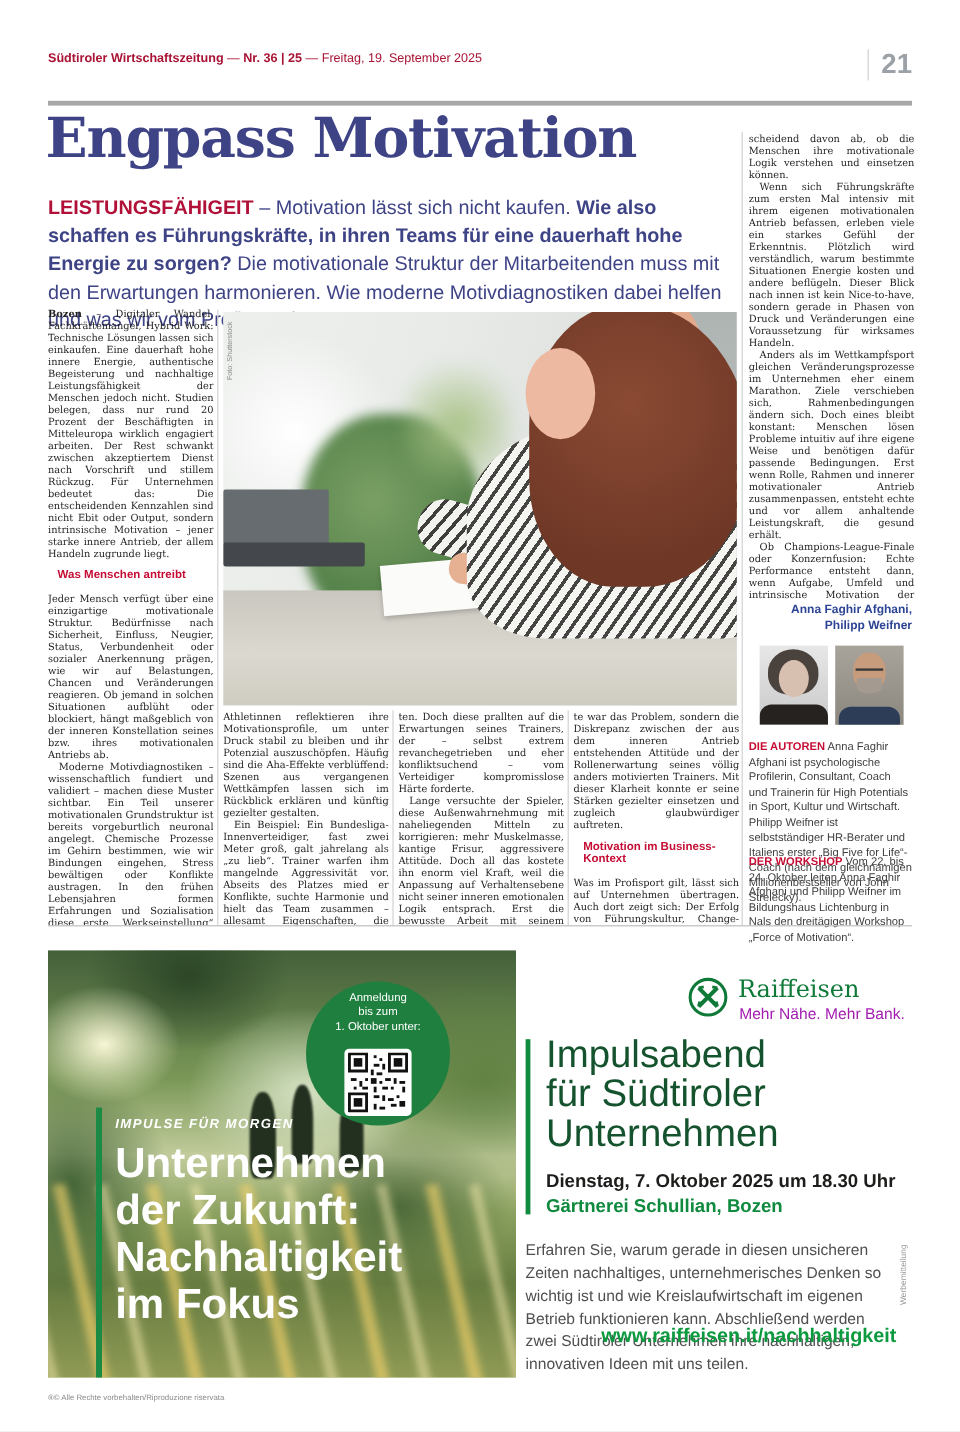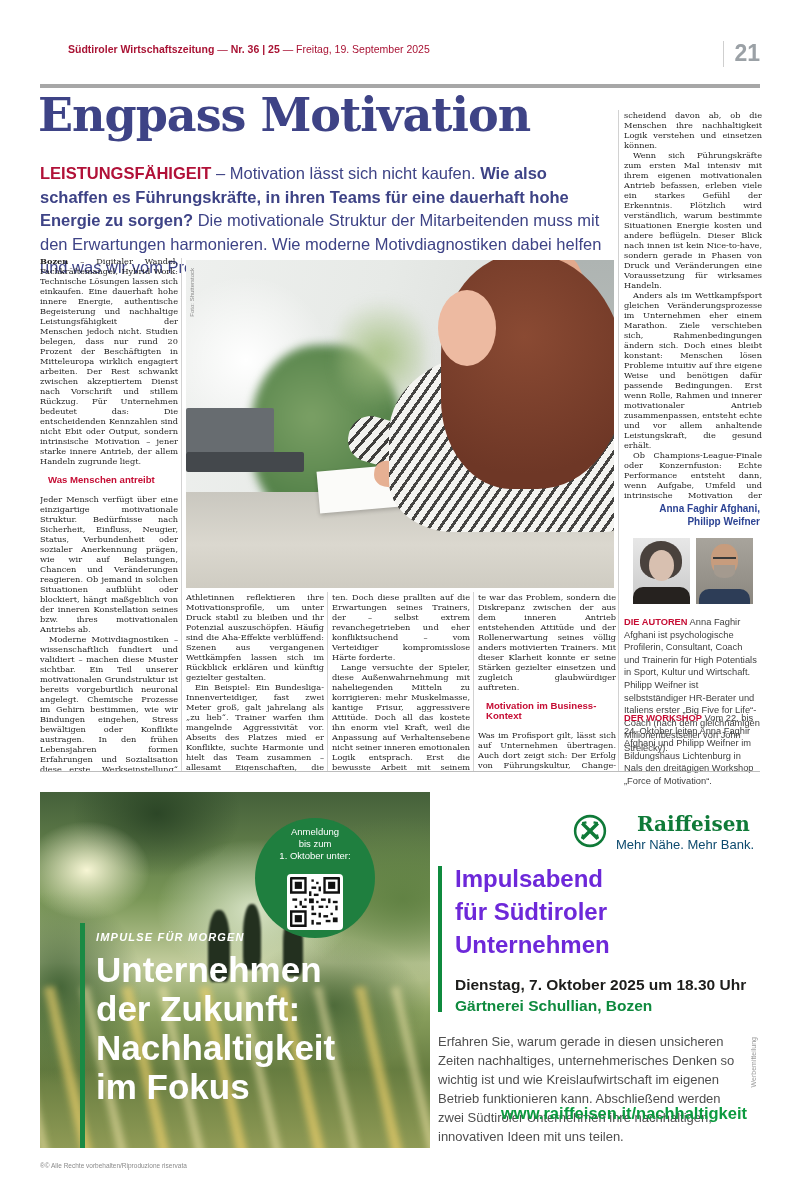--- a/index.html
+++ b/index.html
@@ -1,19 +1,19 @@
 <!DOCTYPE html>
 <html lang="de"><head>
 <meta charset="utf-8">
 <style>
   html,body{margin:0;padding:0;background:#e9e9e9;}
   .page{position:relative;width:800px;height:1193px;background:#ffffff;overflow:hidden;
         font-family:"Liberation Sans",sans-serif;}
   
-  .masthead-left{position:absolute;left:40px;top:43px;font-size:10.5px;color:#a91334;white-space:nowrap;margin-left:28px;}
+  .masthead-left{position:absolute;left:40px;top:43px;font-size:10.5px;color:#a91334;white-space:nowrap;}
   .masthead-left b{font-weight:bold;}
   .masthead-right{position:absolute;right:40px;top:40px;display:flex;align-items:center;gap:10px;}
   .section-title{font-size:23px;color:#b11138;letter-spacing:.2px;}
   .mast-divider{width:1px;height:26px;background:#cfcfcf;}
   .page-number{font-size:23px;font-weight:bold;color:#9ba1a6;}
   .header-rule{position:absolute;left:40px;top:84px;width:720px;height:4px;background:#a7a7a7;}
   
   .article-title{position:absolute;left:38px;top:88px;margin:0;font-family:"DejaVu Serif",serif;
         font-weight:bold;font-size:46px;letter-spacing:-1px;color:#3e4386;}
   .lead{position:absolute;left:40px;top:162px;width:578px;font-size:16.5px;line-height:23.5px;color:#3e4386;}
@@ -93,24 +93,24 @@
   .badge{left:215px;top:26px;width:120px;height:120px;background:#1f7f3f;border-radius:50%;
          display:flex;flex-direction:column;align-items:center;justify-content:center;gap:12px;}
   .badge-text{position:static;color:#fff;font-size:9.5px;line-height:12px;text-align:center;white-space:pre-line;}
   .qr{position:static;width:50px;height:50px;background:#fff;border-radius:4px;padding:3px;}
   .ad-bar-left{left:40px;top:131px;width:5px;height:322px;background:#1a8a44;}
   .ad-kicker{left:56px;top:139px;color:#fff;font-weight:bold;font-size:11px;letter-spacing:1.2px;font-style:italic;}
   .ad-headline-left{left:56px;top:158px;color:#fff;font-weight:bold;font-size:35px;line-height:39px;white-space:pre-line;}
   .ad-right{position:absolute;left:430px;top:792px;width:330px;height:356px;background:#fff;}
   .ad-right *{position:absolute;}
   .rf-logo{left:143px;top:22px;width:34px;height:34px;}
-  .rf-word{left:185px;top:20px;font-family:"DejaVu Serif",serif;font-weight:bold;font-size:20px;color:#0f7a38;margin-left:22px;}
-  .rf-tag{left:186px;top:45px;font-size:13px;color:#0c4a6e;}
+  .rf-word{left:185px;top:20px;font-family:"DejaVu Serif",serif;font-weight:normal;font-size:20px;color:#0f7a38;}
+  .rf-tag{left:186px;top:45px;font-size:13px;color:#a21caf;}
   .ad-bar-right{left:8px;top:74px;width:4px;height:146px;background:#0f8a3e;}
-  .ad-headline-right{left:25px;top:70px;color:#6d28d9;font-weight:bold;font-size:24px;line-height:33px;white-space:pre-line;}
+  .ad-headline-right{left:25px;top:70px;color:#14532d;font-weight:normal;font-size:32px;line-height:33px;white-space:pre-line;}
   .ad-date{left:25px;top:184px;color:#1d1d1b;font-weight:bold;font-size:15.5px;}
   .ad-location{left:25px;top:205px;color:#0f8a3e;font-weight:bold;font-size:15.5px;}
   .ad-body{left:8px;top:240px;width:300px;color:#4f4f4f;font-size:13px;line-height:19px;}
   .ad-url{left:0;top:312px;width:305px;text-align:right;color:#0c9a3f;font-weight:bold;font-size:16.5px;margin-left:12px;}
   .ad-side-note{right:3px;top:245px;font-size:7px;color:#999;writing-mode:vertical-rl;transform:rotate(180deg);}
   .footer-note{position:absolute;left:40px;top:1162px;font-size:6.5px;color:#8a8a8a;}
 </style>
 </head>
 <body>
 
@@ -160,21 +160,21 @@
     <p>ten. Doch diese prallten auf die Erwartungen seines Trainers, der – selbst extrem revanchegetrieben und eher konfliktsuchend – vom Verteidiger kompromisslose Härte forderte.</p>
     <p class="ind">Lange versuchte der Spieler, diese Außenwahrnehmung mit naheliegenden Mitteln zu korrigieren: mehr Muskelmasse, kantige Frisur, aggressivere Attitüde. Doch all das kostete ihn enorm viel Kraft, weil die Anpassung auf Verhaltensebene nicht seiner inneren emotionalen Logik entsprach. Erst die bewusste Arbeit mit seinem Motivationsprofil brachte die entscheidende Erkenntnis: Nicht fehlende Här-</p>
   </div>
   <div class="col" style="left:478px;top:592px;height:179px;">
     <p>te war das Problem, sondern die Diskrepanz zwischen der aus dem inneren Antrieb entstehenden Attitüde und der Rollenerwartung seines völlig anders motivierten Trainers. Mit dieser Klarheit konnte er seine Stärken gezielter einsetzen und zugleich glaubwürdiger auftreten.</p>
     <div class="subhead">Motivation im Business-Kontext</div>
     <p>Was im Profisport gilt, lässt sich auf Unternehmen übertragen. Auch dort zeigt sich: Der Erfolg von Führungskultur, Change-Prozessen und nachhaltiger systemischer Leistung hängt ent-</p>
   </div>
 
   <div class="col" style="left:624px;top:110px;height:390px;">
-    <p>scheidend davon ab, ob die Menschen ihre nachhaltigkeit Logik verstehen und einsetzen können.</p>
+    <p>scheidend davon ab, ob die Menschen ihre motivationale Logik verstehen und einsetzen können.</p>
     <p class="ind">Wenn sich Führungskräfte zum ersten Mal intensiv mit ihrem eigenen motivationalen Antrieb befassen, erleben viele ein starkes Gefühl der Erkenntnis. Plötzlich wird verständlich, warum bestimmte Situationen Energie kosten und andere beflügeln. Dieser Blick nach innen ist kein Nice-to-have, sondern gerade in Phasen von Druck und Veränderungen eine Voraussetzung für wirksames Handeln.</p>
     <p class="ind">Anders als im Wettkampfsport gleichen Veränderungsprozesse im Unternehmen eher einem Marathon. Ziele verschieben sich, Rahmenbedingungen ändern sich. Doch eines bleibt konstant: Menschen lösen Probleme intuitiv auf ihre eigene Weise und benötigen dafür passende Bedingungen. Erst wenn Rolle, Rahmen und innerer motivationaler Antrieb zusammenpassen, entsteht echte und vor allem anhaltende Leistungskraft, die gesund erhält.</p>
     <p class="ind">Ob Champions-League-Finale oder Konzernfusion: Echte Performance entsteht dann, wenn Aufgabe, Umfeld und intrinsische Motivation der Akteure und Akteurinnen harmonieren. Auf dem Spielfeld wie im Meetingraum gilt: Wer die motivationalen Antriebskräfte seines Teams kennt und berücksichtigt, investiert in die wertvollste Ressource überhaupt – nachhaltige, intrinsische Energie.</p>
 
   </div>
   <div class="byline">Anna Faghir Afghani,
 Philipp Weifner</div>
 
   <div class="author-photo anna">
     <div class="a-hair"></div>

